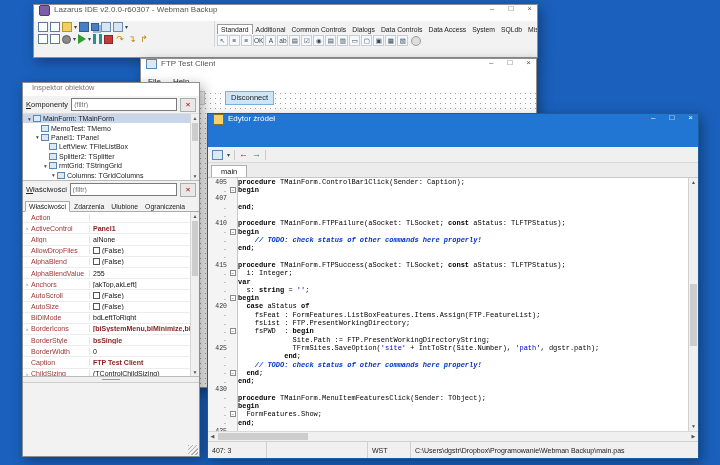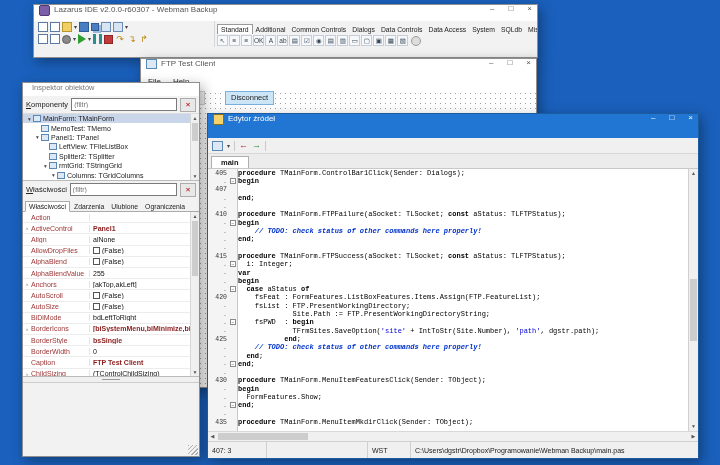--- a/index.html
+++ b/index.html
@@ -90,29 +90,29 @@
   .cbox{width:7px;height:7px;border:1px solid #555;background:#fff;flex:none;box-sizing:border-box;}
   #oi-split{height:5px;background:#f0f0f0;border-bottom:1px solid #ccc;position:relative;}
   #oi-split::after{content:"";position:absolute;left:50%;top:2px;width:18px;height:1px;margin-left:-9px;background:#9a9a9a;}
   #oi-desc{flex:1;background:#f2f2f2;position:relative;}
   .grip{position:absolute;right:1px;bottom:1px;width:10px;height:10px;
     background:repeating-linear-gradient(135deg,#b0b0b0 0 1px,transparent 1px 3px);}
 
   
   #win-editor{left:207px;top:113px;width:492px;height:346px;z-index:5;display:flex;flex-direction:column;
     border:1px solid #1c5c9e;background:#f0f0f0;}
-  #win-editor .titlebar{height:24px;background:#2176d3;color:#fff;}
+  #win-editor .titlebar{height:33px;background:#2176d3;color:#fff;}
   #win-editor .winbtns{color:#fff;}
   .editicon{width:9px;height:9px;background:#f5d26b;border:1px solid #8a6d1d;}
   #ed-toolbar{height:15px;background:#f0f0f0;border-bottom:1px solid #d8d8d8;display:flex;align-items:center;gap:4px;padding:0 4px;}
   #ed-toolbar .sep{width:1px;height:10px;background:#c9c9c9;}
   .nav-back{color:#b22222;font-weight:bold;font-size:9px;line-height:1;}
   .nav-fwd{color:#2e8b2e;font-weight:bold;font-size:9px;line-height:1;}
   #ed-tabbar{height:14px;background:#ececec;display:flex;align-items:flex-end;padding-left:3px;border-bottom:1px solid #c8c8c8;}
-  .edtab{background:#fff;border:1px solid #b0b0b0;border-bottom:none;padding:1px 9px;font-size:7.5px;color:#111;font-weight:bold;}
+  .edtab{background:#fff;border:1px solid #b0b0b0;border-bottom:none;padding:1px 9px;font-size:7.5px;color:#111;}
   #ed-code{flex:1;display:flex;background:#fff;overflow:hidden;position:relative;}
   #gutter-col{width:30px;flex:none;background:#f4f4f4;border-right:1px solid #c8c8c8;box-sizing:border-box;}
   #code-col{flex:1;overflow:hidden;}
   .cl{height:8.3px;display:flex;align-items:center;}
   .g-num{width:19px;text-align:right;padding-right:2px;font:6.5px "Liberation Mono",monospace;color:#333;}
   .g-num.dot{color:#777;}
   .g-fold{width:8px;display:flex;align-items:center;justify-content:center;}
   .foldbox{width:6px;height:6px;box-sizing:border-box;border:1px solid #8a8a8a;background:#fff;font-size:5px;line-height:4px;text-align:center;color:#555;}
   .ctext{font:7px/8.3px "Liberation Mono",monospace;white-space:pre;color:#000;}
   .tk{font-weight:bold;color:#000;}
@@ -581,21 +581,21 @@
         </div>
         <div class="cl">
           <span class="g-num dot">.</span>
           <span class="g-fold">
             <span class="foldbox">−</span>
           </span>
         </div>
       </div>
     <div id="code-col">
         <div class="cl">
-          <span class="ctext"><span class="tk">procedure</span><span> TMainForm.ControlBar1Click(Sender: Dialogs);</span></span>
+          <span class="ctext"><span class="tk">procedure</span><span> TMainForm.ControlBar1Click(Sender: Caption);</span></span>
         </div>
         <div class="cl">
           <span class="ctext"><span class="tk">begin</span></span>
         </div>
         <div class="cl">
           <span class="ctext"></span>
         </div>
         <div class="cl">
           <span class="ctext"><span class="tk">end</span><span>;</span></span>
         </div>
@@ -620,36 +620,39 @@
         <div class="cl">
           <span class="ctext"><span class="tk">procedure</span><span> TMainForm.FTPSuccess(aSocket: TLSocket; </span><span class="tk">const</span><span> aStatus: TLFTPStatus);</span></span>
         </div>
         <div class="cl">
           <span class="ctext"><span>  i: Integer;</span></span>
         </div>
         <div class="cl">
           <span class="ctext"><span class="tk">var</span></span>
         </div>
         <div class="cl">
+          <span class="ctext"><span>  s: </span><span class="tk">string</span><span> = </span><span class="ts">''</span><span>;</span></span>
+        </div>
+        <div class="cl">
           <span class="ctext"><span class="tk">begin</span></span>
         </div>
         <div class="cl">
           <span class="ctext"><span>  </span><span class="tk">case</span><span> aStatus </span><span class="tk">of</span></span>
         </div>
         <div class="cl">
           <span class="ctext"><span>    fsFeat : FormFeatures.ListBoxFeatures.Items.Assign(FTP.FeatureList);</span></span>
         </div>
         <div class="cl">
           <span class="ctext"><span>    fsList : FTP.PresentWorkingDirectory;</span></span>
         </div>
         <div class="cl">
+          <span class="ctext"><span>    fsPWD  : </span><span class="tk">begin</span></span>
+        </div>
+        <div class="cl">
           <span class="ctext"><span>             Site.Path := FTP.PresentWorkingDirectoryString;</span></span>
-        </div>
-        <div class="cl">
-          <span class="ctext"><span>    fsPWD  : </span><span class="tk">begin</span></span>
         </div>
         <div class="cl">
           <span class="ctext"><span>             TFrmSites.SaveOption(</span><span class="ts">'site'</span><span> + IntToStr(Site.Number), </span><span class="ts">'path'</span><span>, dgstr.path);</span></span>
         </div>
         <div class="cl">
           <span class="ctext"><span>           </span><span class="tk">end</span><span>;</span></span>
         </div>
         <div class="cl">
           <span class="ctext"><span>    </span><span class="tc">// TODO: check status of other commands here properly!</span></span>
         </div>

